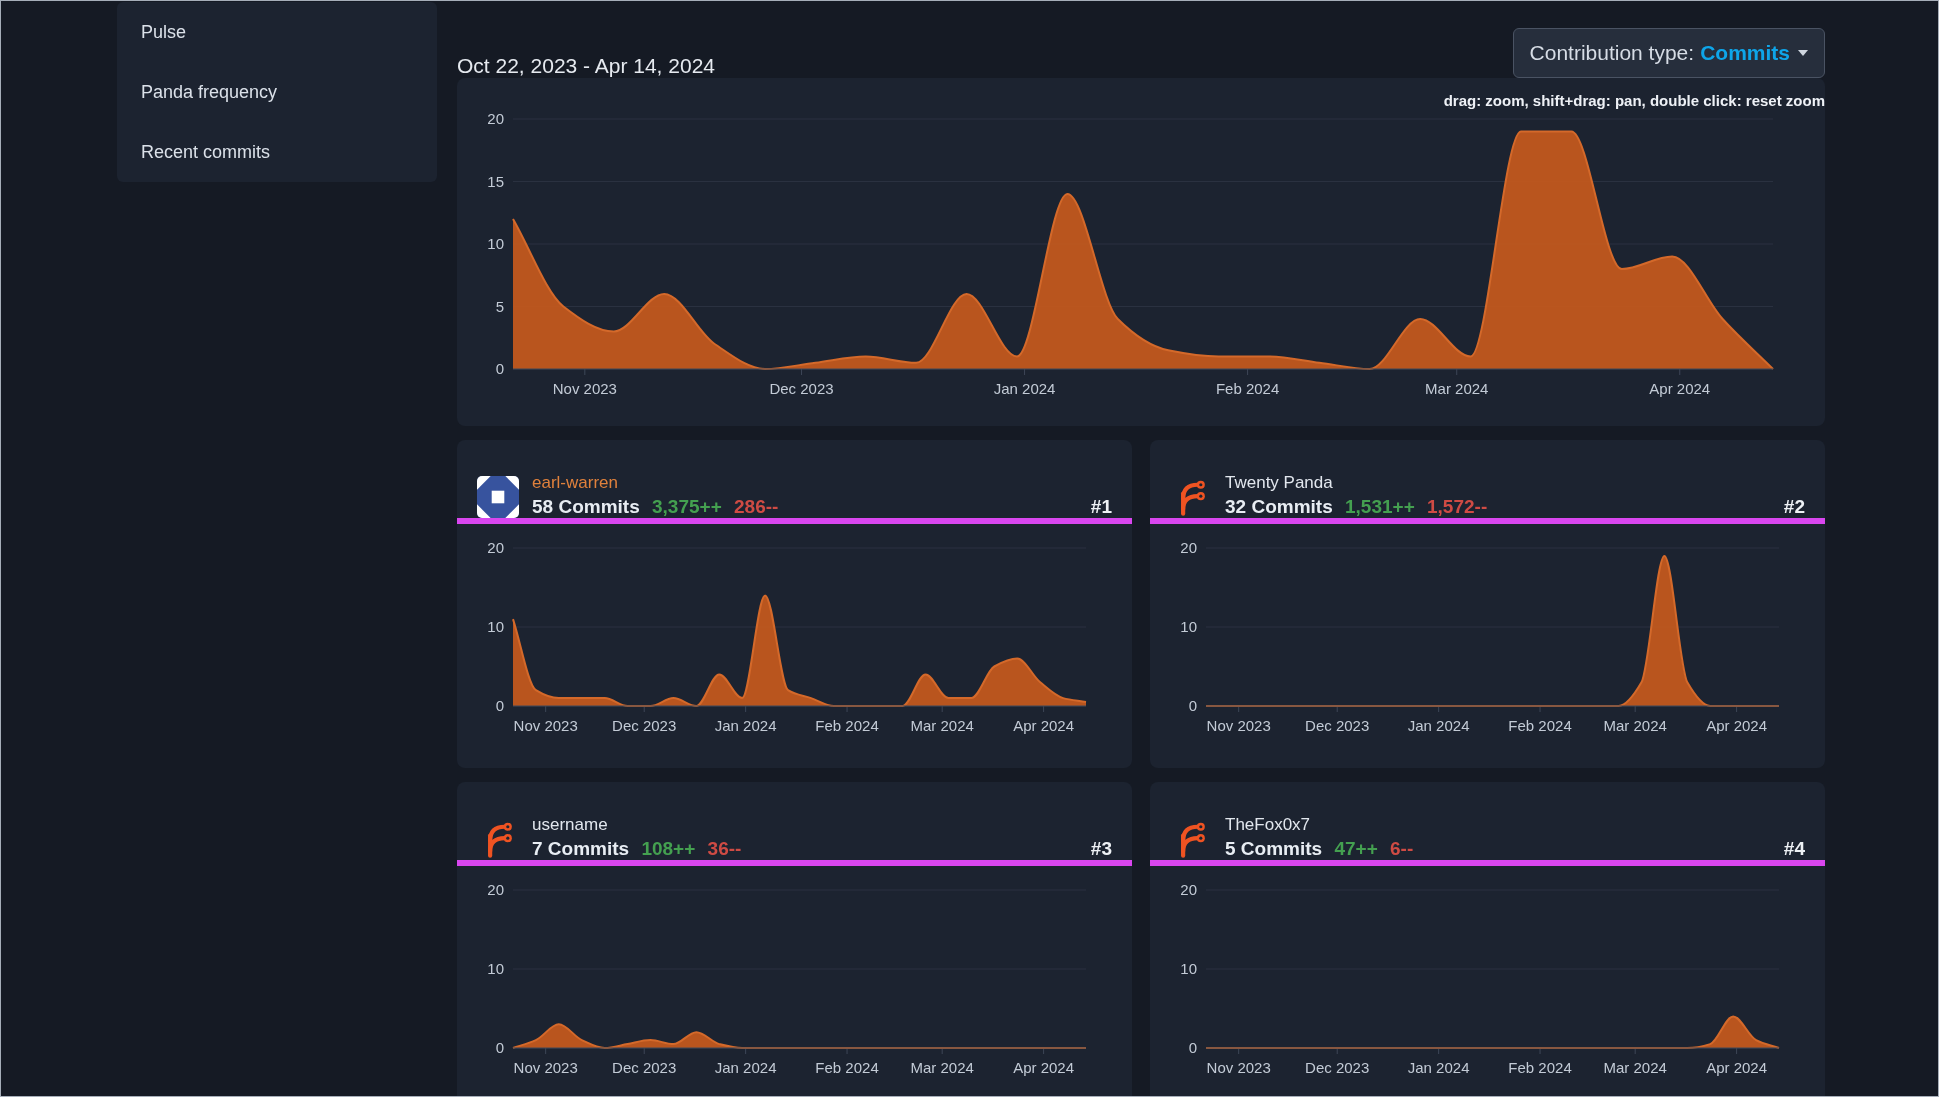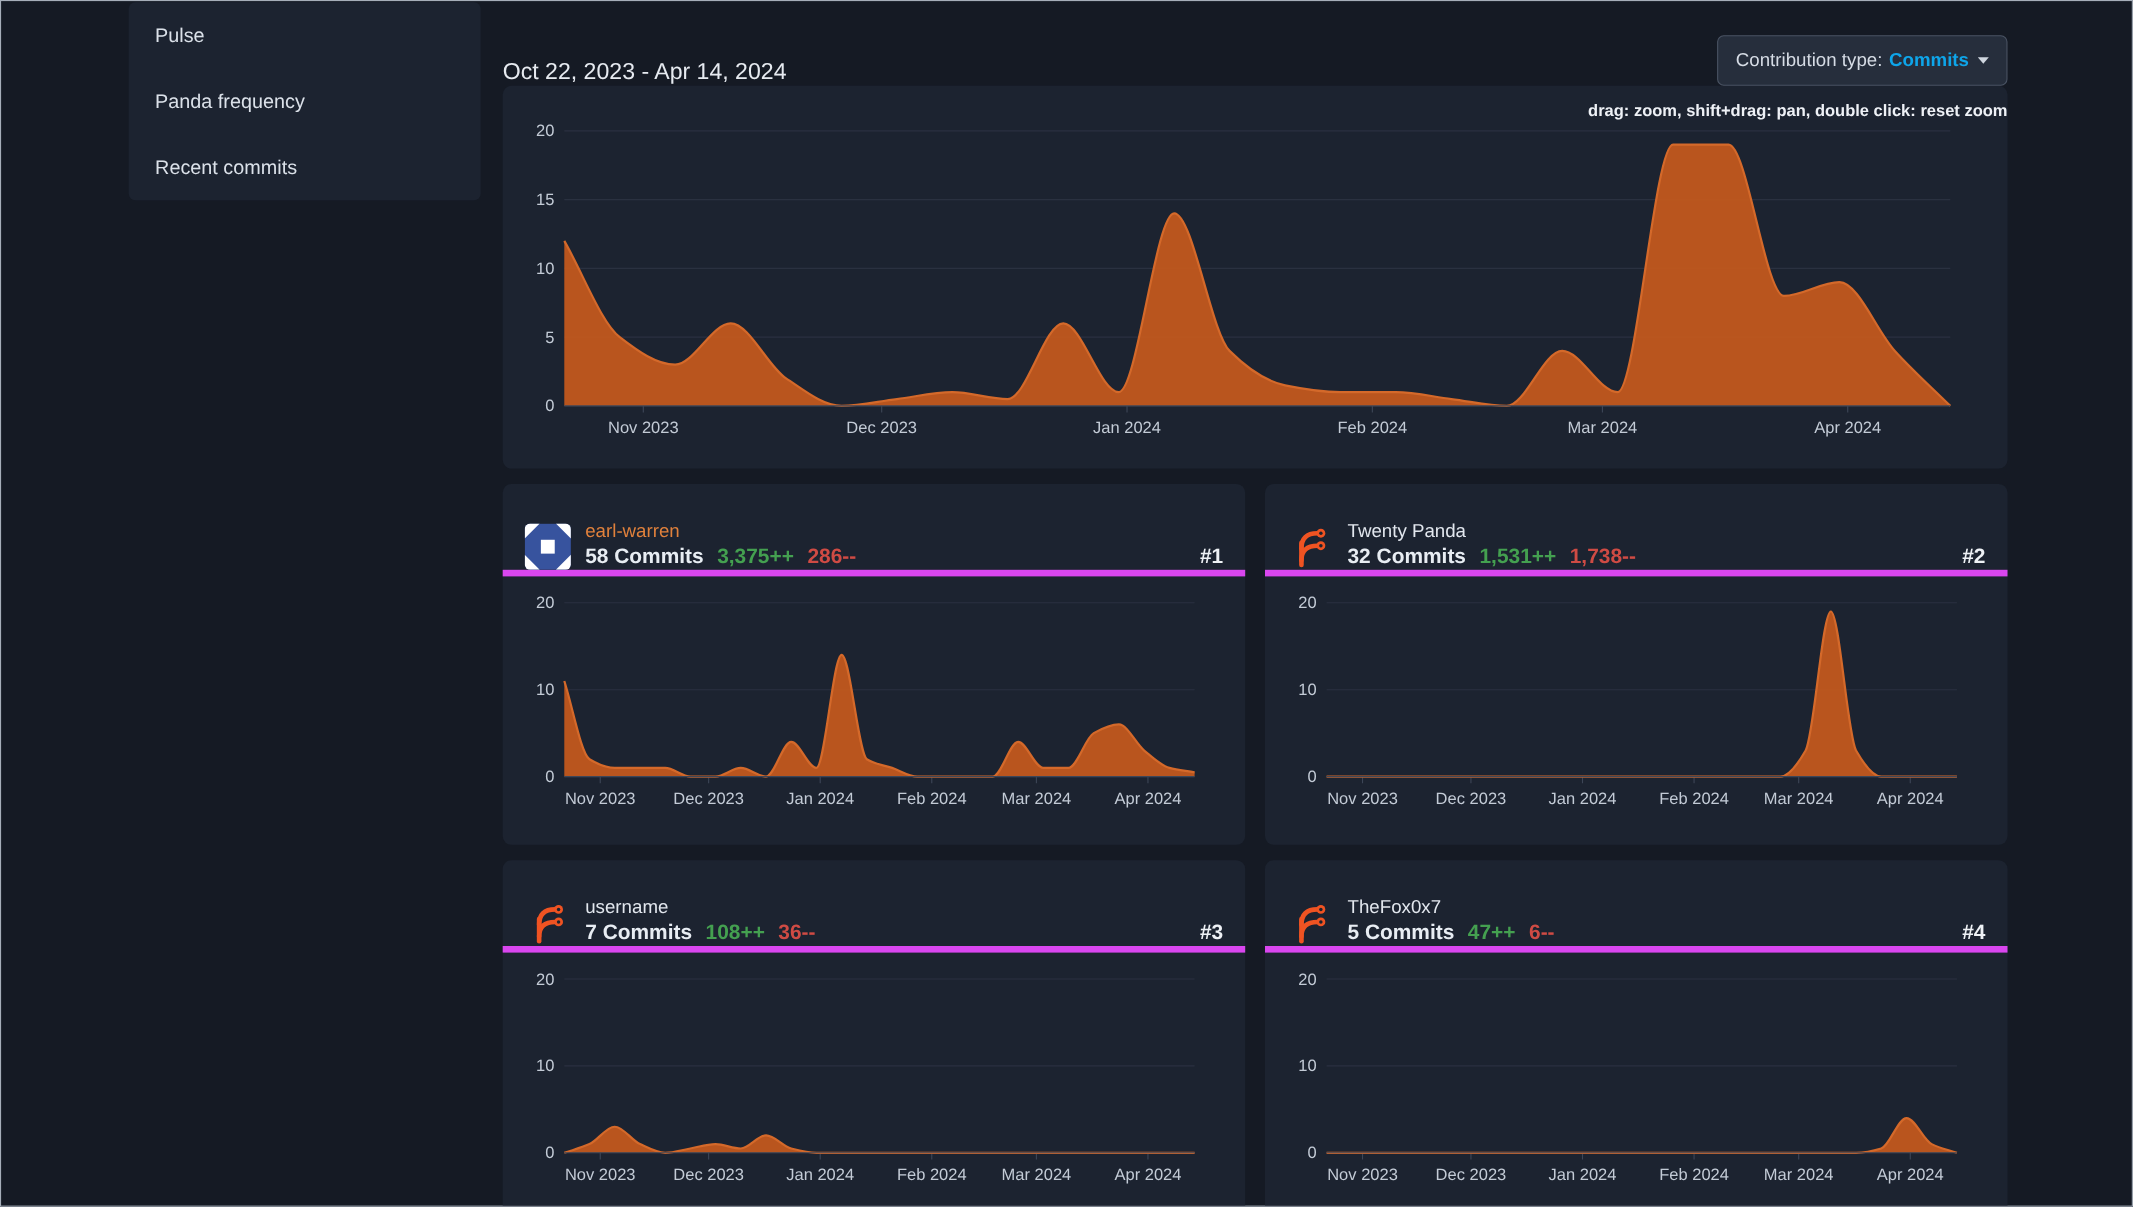--- a/index.html
+++ b/index.html
@@ -13,21 +13,21 @@
   
   .sidebar{position:absolute;left:116px;top:1px;width:320px;background:#1c2330;border-radius:6px;overflow:hidden}
   .sidebar-item{height:60px;line-height:60px;padding:0 24px;font-size:18px;color:#dbe1e9;cursor:pointer}
   .sidebar-item.active{background:#2d3747}
 
   
   .main{position:absolute;left:456px;top:0;width:1368px}
   .header-row{height:77px;box-sizing:border-box;padding-top:13px;display:flex;justify-content:space-between;align-items:flex-end}
   .date-range{margin:0;padding-top:10px;font-size:21px;font-weight:400;color:#e6eaf0}
   .contrib-btn{display:flex;align-items:center;gap:6px;background:#262e3c;border:1px solid #4a5363;border-radius:6px;
-    padding:12px 16px;font-size:17px;color:#d6dce5;font-family:inherit;cursor:pointer}
+    padding:12px 16px;font-size:21px;color:#d6dce5;font-family:inherit;cursor:pointer}
   .contrib-btn b{font-weight:700;color:#0ea5e9}
   .caret{width:0;height:0;border-left:5px solid transparent;border-right:5px solid transparent;border-top:6px solid #cfd6df;margin-left:2px}
 
   .panel{background:#1c2330;border-radius:8px}
   .main-panel{width:1368px;height:348px;box-sizing:border-box}
   .hint{padding-top:14px;text-align:right;font-size:15px;font-weight:700;color:#eef1f6}
   .chart-svg{display:block;margin:0 16px}
 
   
   .cards{display:grid;grid-template-columns:1fr 1fr;gap:14px 18px;margin-top:14px}
@@ -162,21 +162,21 @@
           </g>
           <circle cx="17.6" cy="5" r="0.9" fill="#1c2330"></circle>
           <circle cx="17.6" cy="11.5" r="0.9" fill="#1c2330"></circle>
         </svg>
       </span>
       <div class="card-id">
         <div class="card-name">Twenty Panda</div>
         <div class="card-stats">
           <span class="commits">32 Commits</span>
           <span class="adds">1,531++</span>
-          <span class="dels">1,738--</span>
+          <span class="dels">1,572--</span>
         </div>
       </div>
       <div class="rank">#2</div>
     </header>
     <svg class="chart-svg" width="643" height="220">
           <line x1="40" x2="613" y1="182" y2="182" stroke="#2a3140" stroke-width="1"></line>
           <text x="31" y="187" text-anchor="end">0</text>
           <line x1="40" x2="613" y1="103" y2="103" stroke="#2a3140" stroke-width="1"></line>
           <text x="31" y="108" text-anchor="end">10</text>
           <line x1="40" x2="613" y1="24" y2="24" stroke="#2a3140" stroke-width="1"></line>

